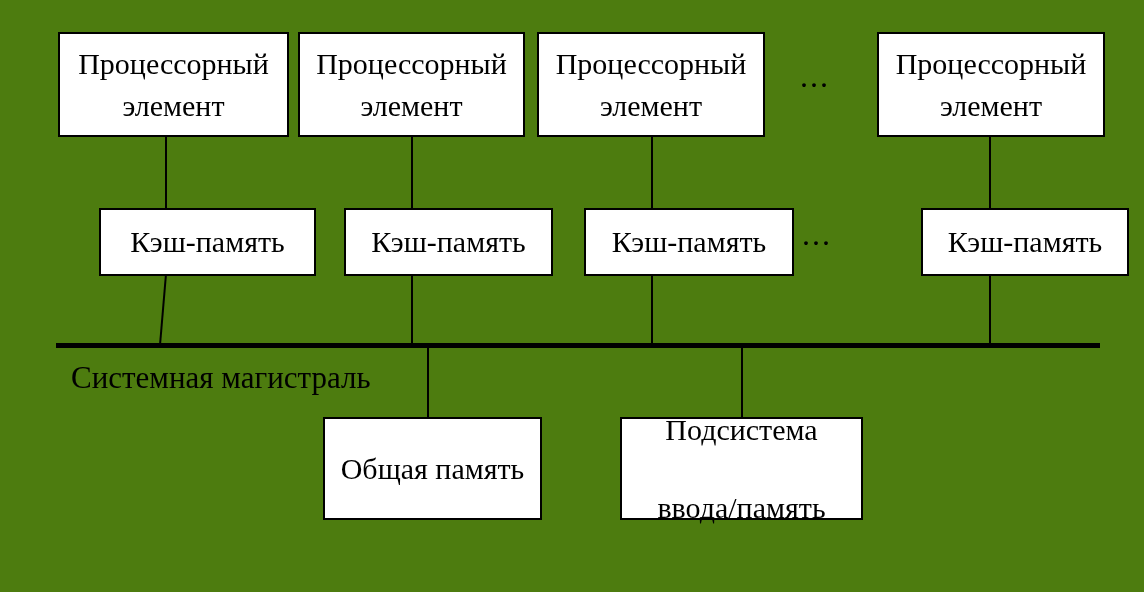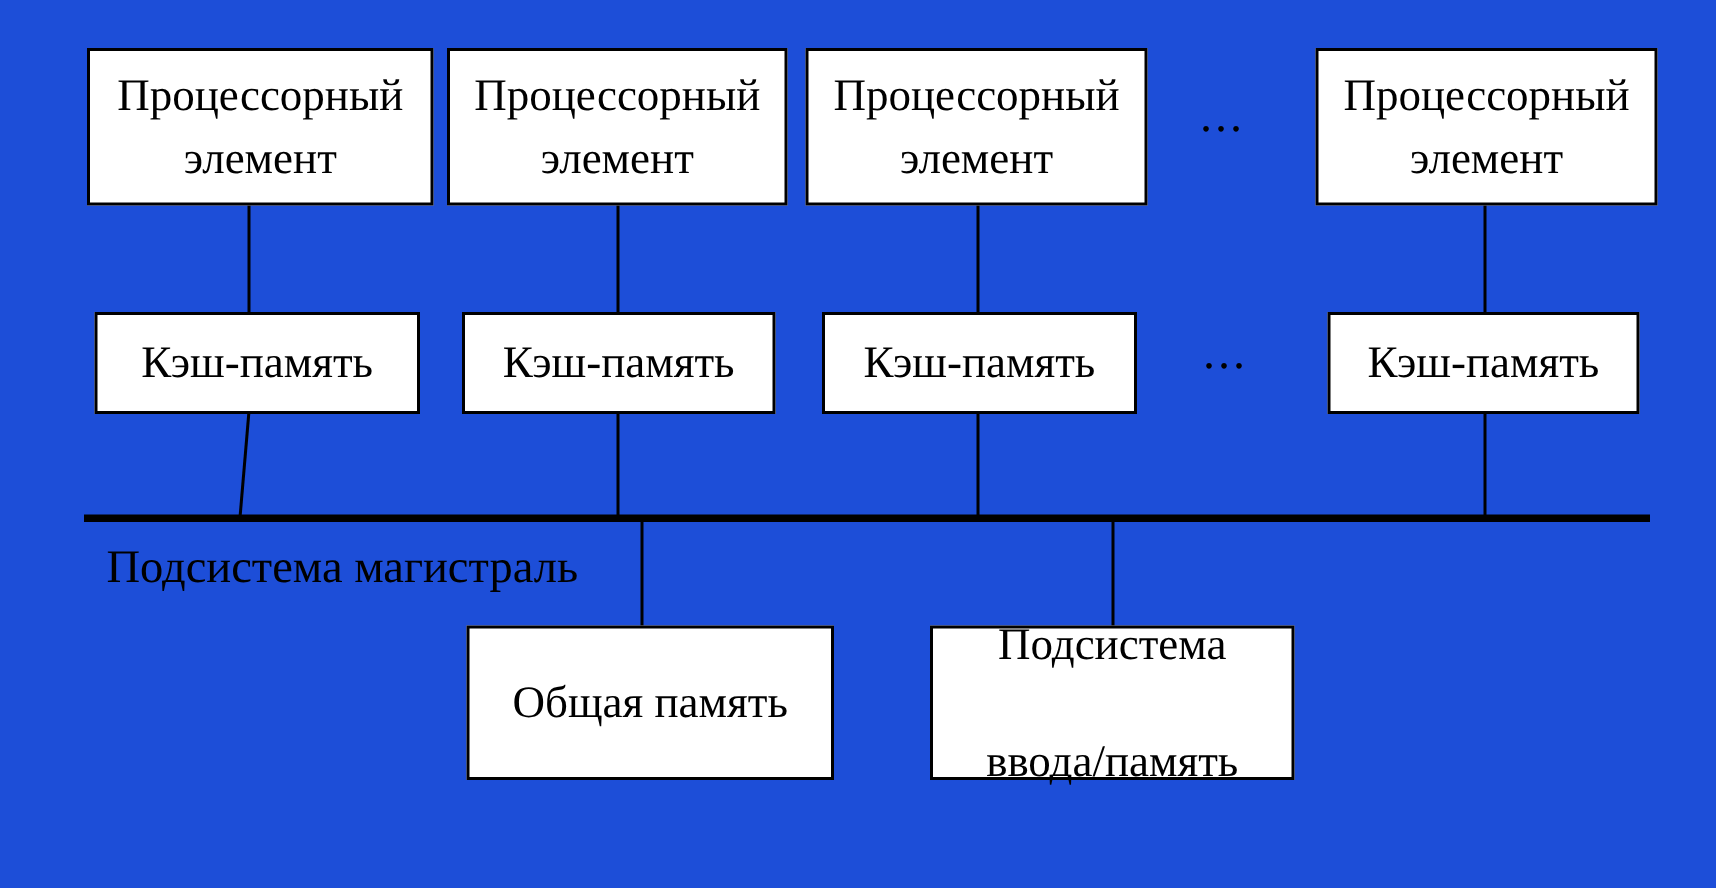--- a/index.html
+++ b/index.html
@@ -4,21 +4,21 @@
 <style>
   html, body {
     margin: 0;
     padding: 0;
     background: #ffffff;
   }
   .canvas {
     position: relative;
     width: 1144px;
     height: 592px;
-    background: #1d4ed8;
+    background: #4d7c0f;
     font-family: "Liberation Serif", "DejaVu Serif", serif;
     color: #000000;
     overflow: hidden;
   }
   .lines {
     position: absolute;
     left: 0;
     top: 0;
     width: 1144px;
     height: 592px;
@@ -38,21 +38,21 @@
     display: flex;
     flex-direction: column;
     align-items: center;
     justify-content: center;
     text-align: center;
     font-size: 30px;
     line-height: 42px;
     color: #000000;
   }
   .proc-box   { top: 32px;  height: 105px; }
-  .cache-box  { top: 208px; height: 68px;  }
+  .cache-box  { top: 208px; height: 68px; margin-left: 36px;  }
   .bottom-box { top: 417px; height: 103px; }
   .ellipsis {
     position: absolute;
     font-size: 32px;
     line-height: 42px;
     letter-spacing: 2px;
     color: #000000;
   }
   .bus-label {
     position: absolute;
@@ -115,23 +115,23 @@
   </div>
   <div class="box cache-box" style="left:548px; width:210px;">
     <span>Кэш-память</span>
   </div>
   <div class="box cache-box" style="left:885px; width:208px;">
     <span>Кэш-память</span>
   </div>
 
   <div class="ellipsis" style="left:802px; top:213px;">...</div>
 
-  <div class="bus-label">Подсистема магистраль</div>
+  <div class="bus-label">Системная магистраль</div>
 
-  <div class="box bottom-box" style="left:311px; width:245px;">
+  <div class="box bottom-box" style="left:323px; width:219px;">
     <span>Общая память</span>
   </div>
 
   <div class="box bottom-box" style="left:620px; width:243px;gap:36px;">
     <span>Подсистема</span>
     <span>ввода/память</span>
   </div>
 
 </div>
 

